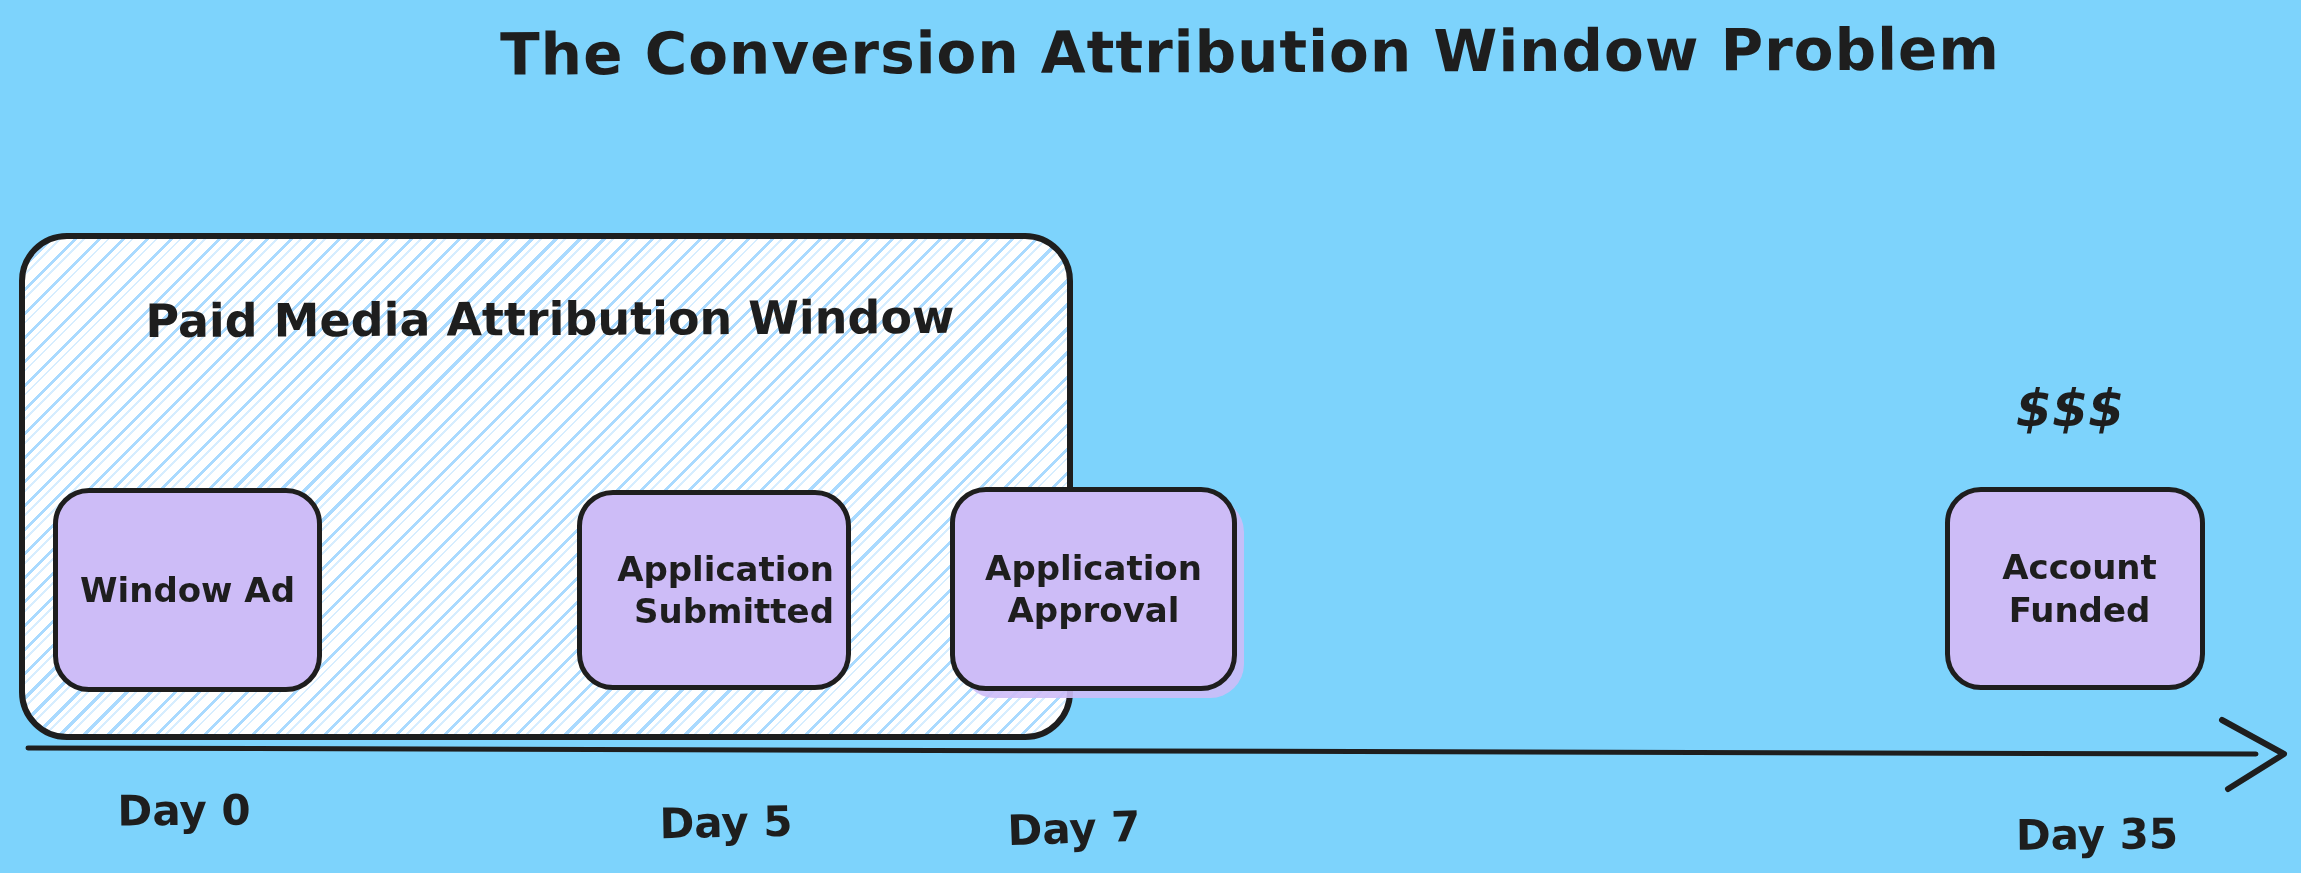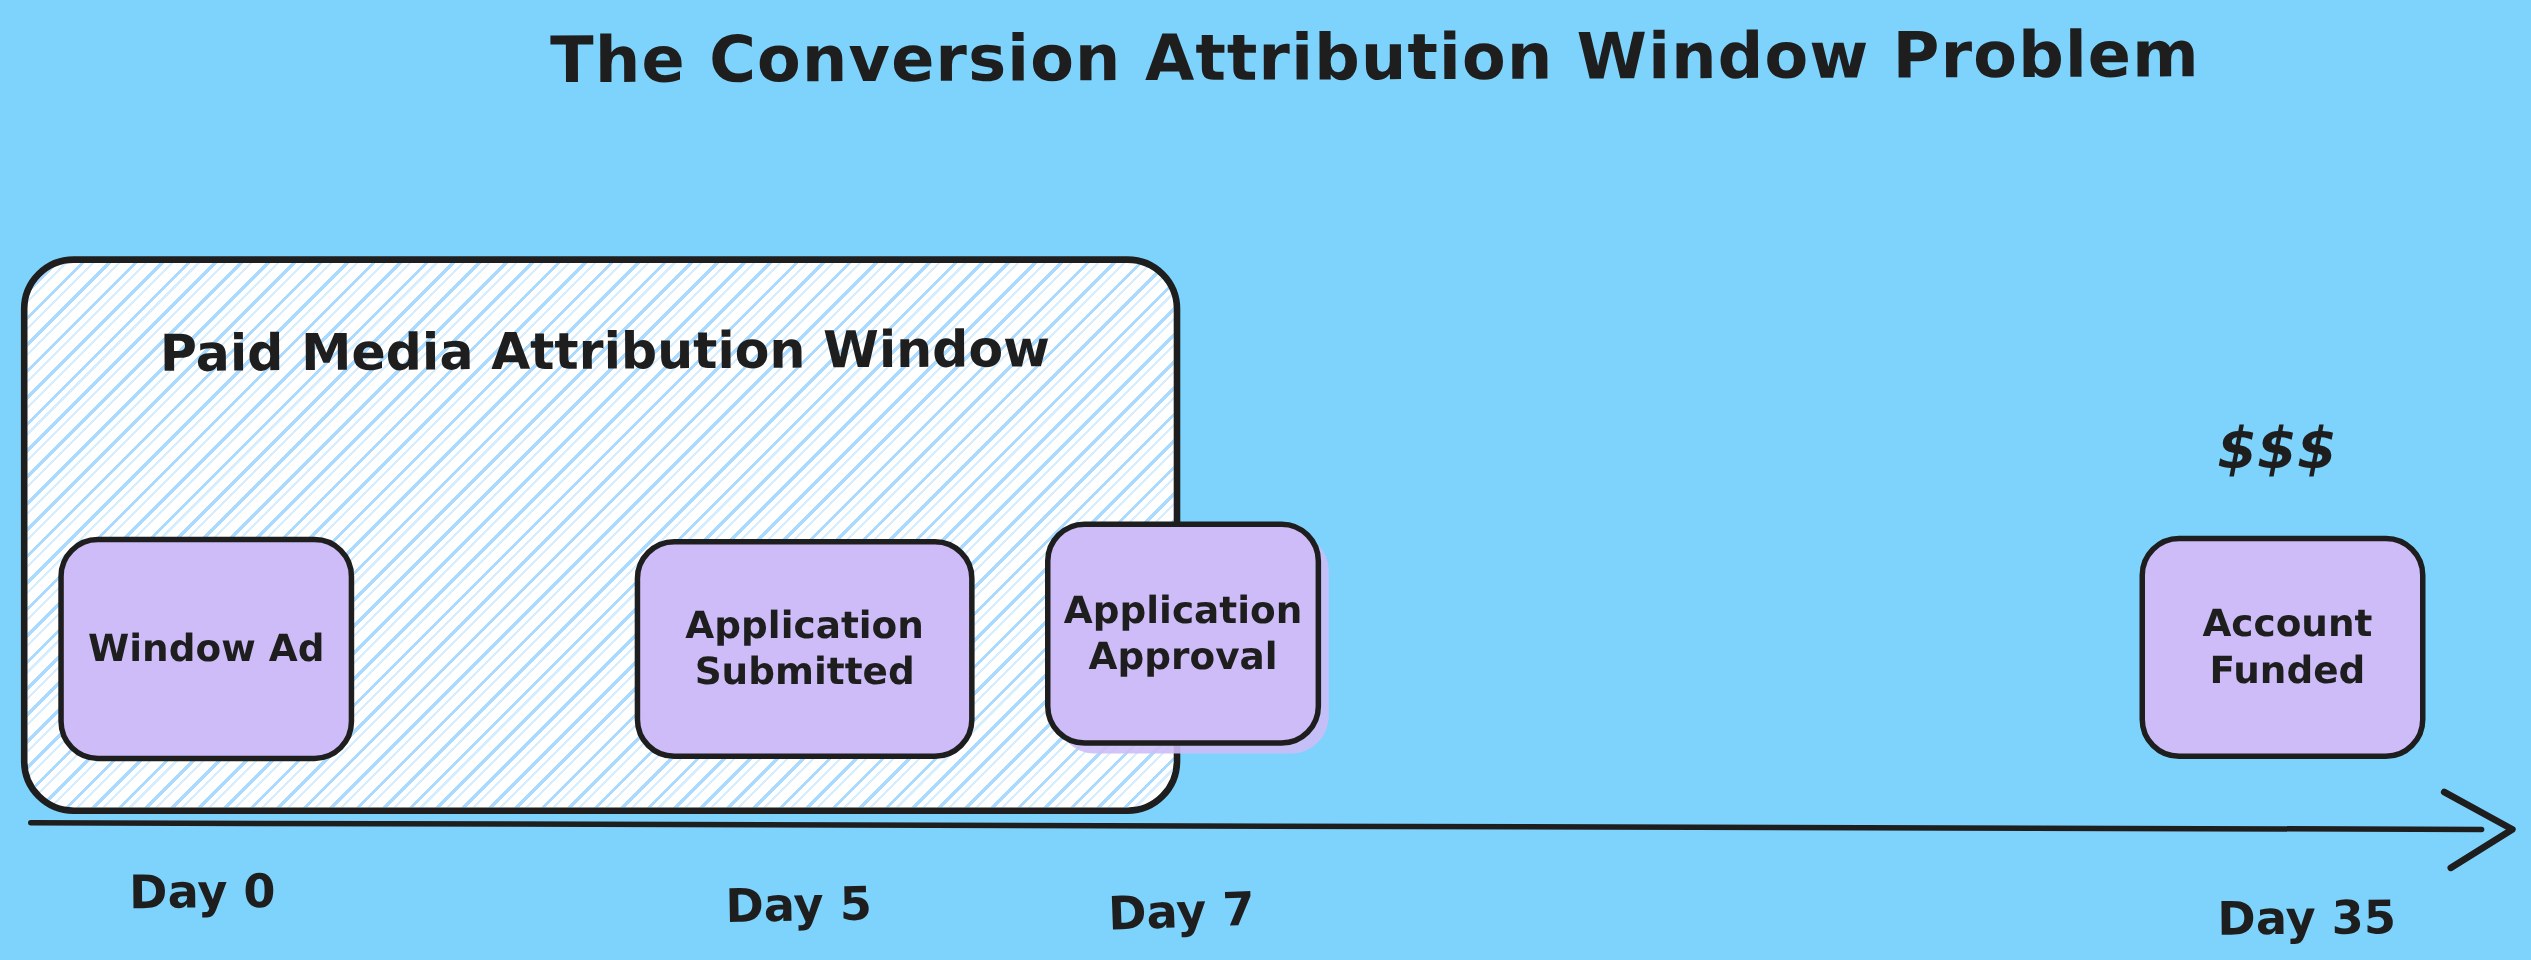--- a/index.html
+++ b/index.html
@@ -63,22 +63,22 @@
     display: flex;
     align-items: center;
     justify-content: center;
     text-align: center;
     font-size: 34px;
     font-weight: 600;
     line-height: 1.25;
     padding: 0 12px;
   }
   .event-clicks    { left: 53px;   top: 488px; width: 269px; height: 204px; }
-  .event-submitted { left: 577px;  top: 490px; width: 309px; height: 200px; }
-  .event-approval  { left: 950px;  top: 474px; width: 251px; height: 204px;
+  .event-submitted { left: 577px;  top: 490px; width: 274px; height: 200px; text-align: right; }
+  .event-approval  { left: 950px;  top: 487px; width: 287px; height: 204px;
                      box-shadow: 9px 9px 0 -2px rgba(205,188,247,0.9); }
   .event-funded    { left: 1945px; top: 487px; width: 260px; height: 203px; padding-left: 21px; }
   .dollars {
     position: absolute;
     left: 1995px;
     width: 150px;
     top: 378px;
     text-align: center;
     font-size: 52px;
     font-weight: bold;

